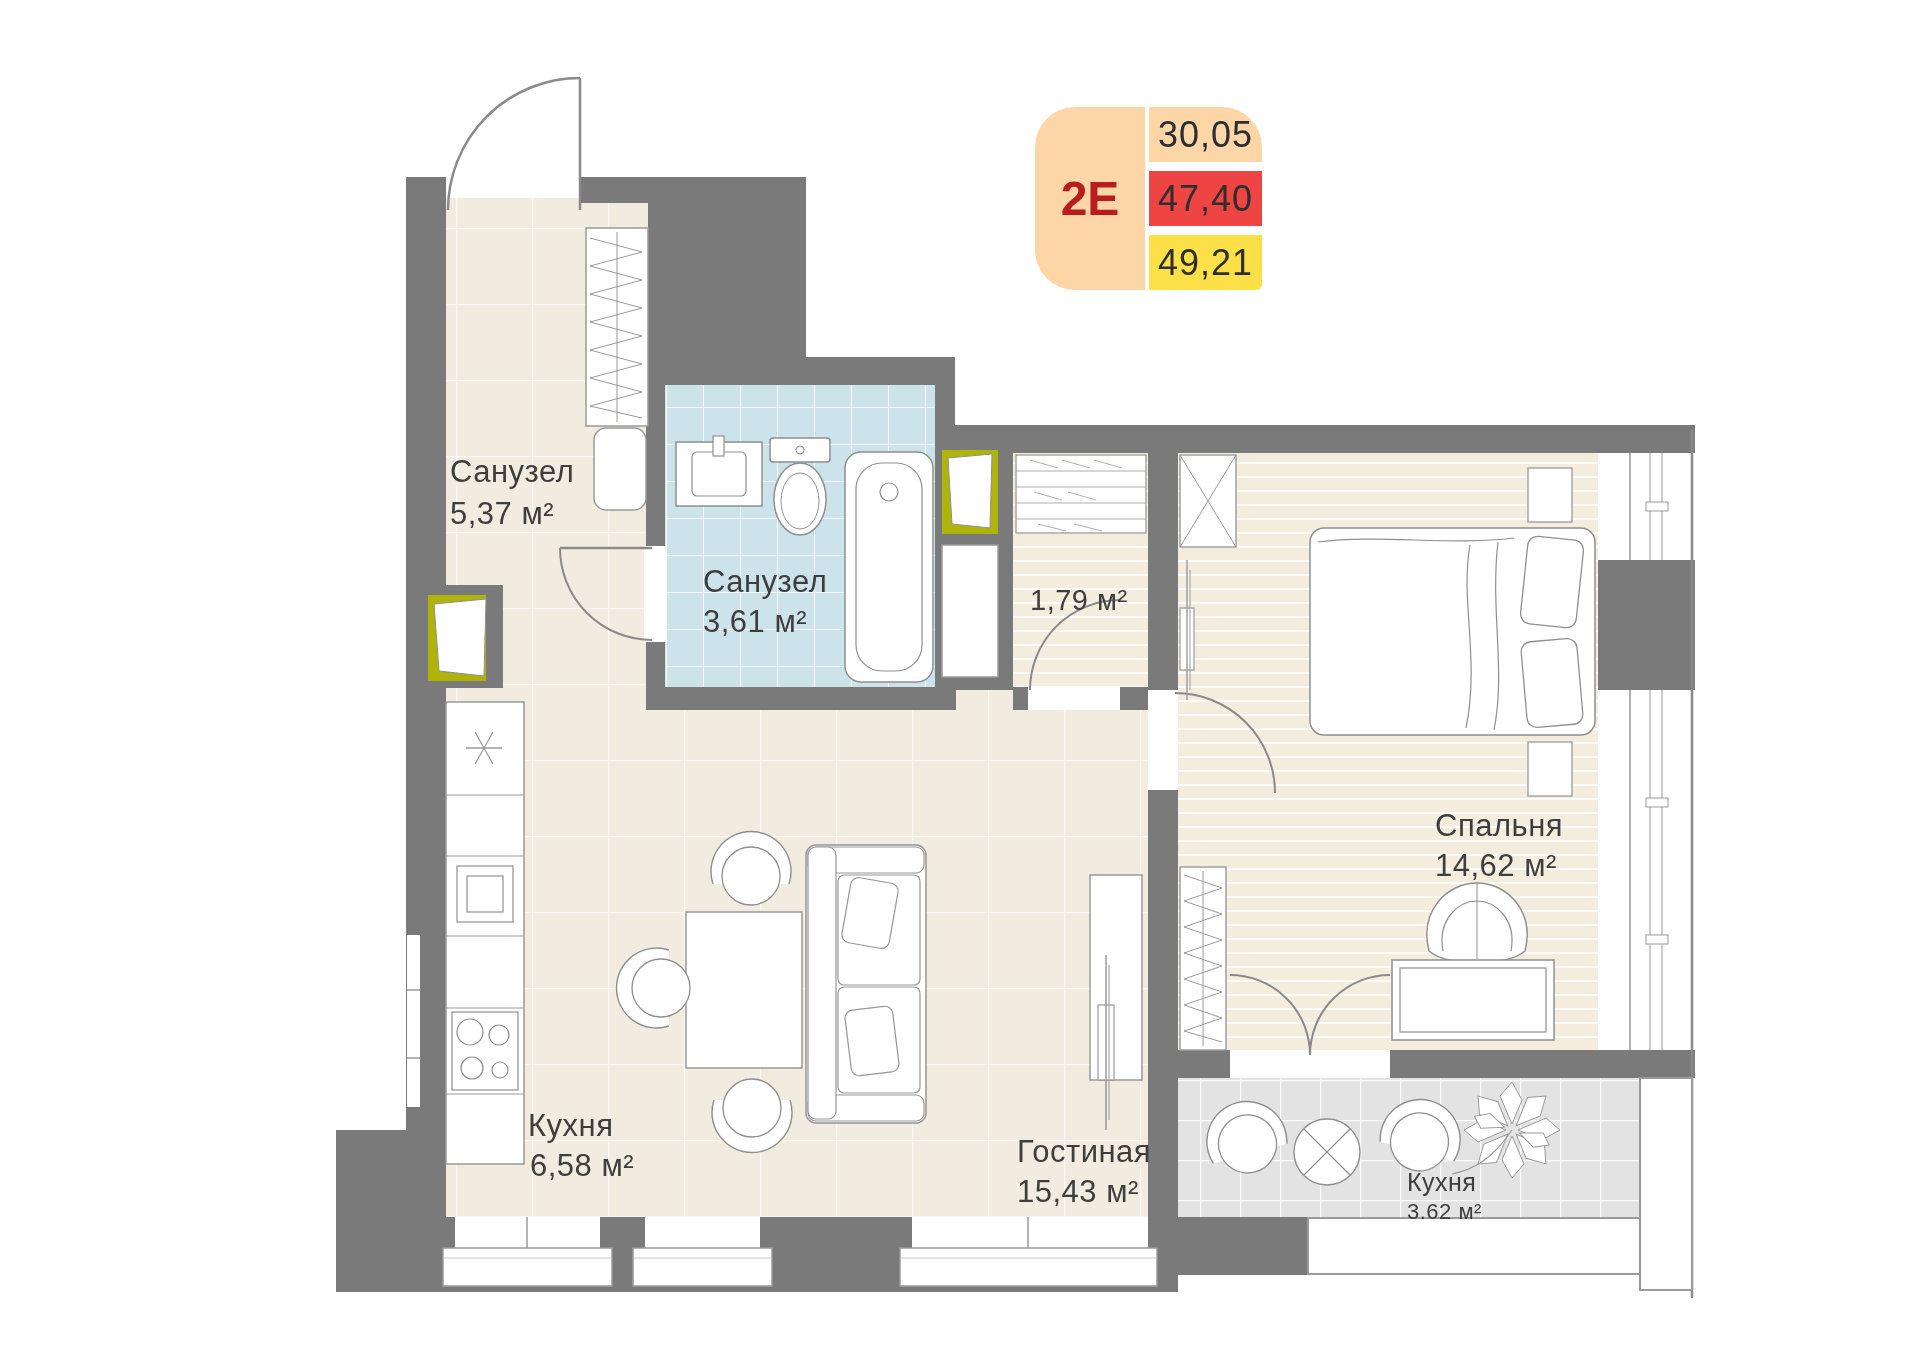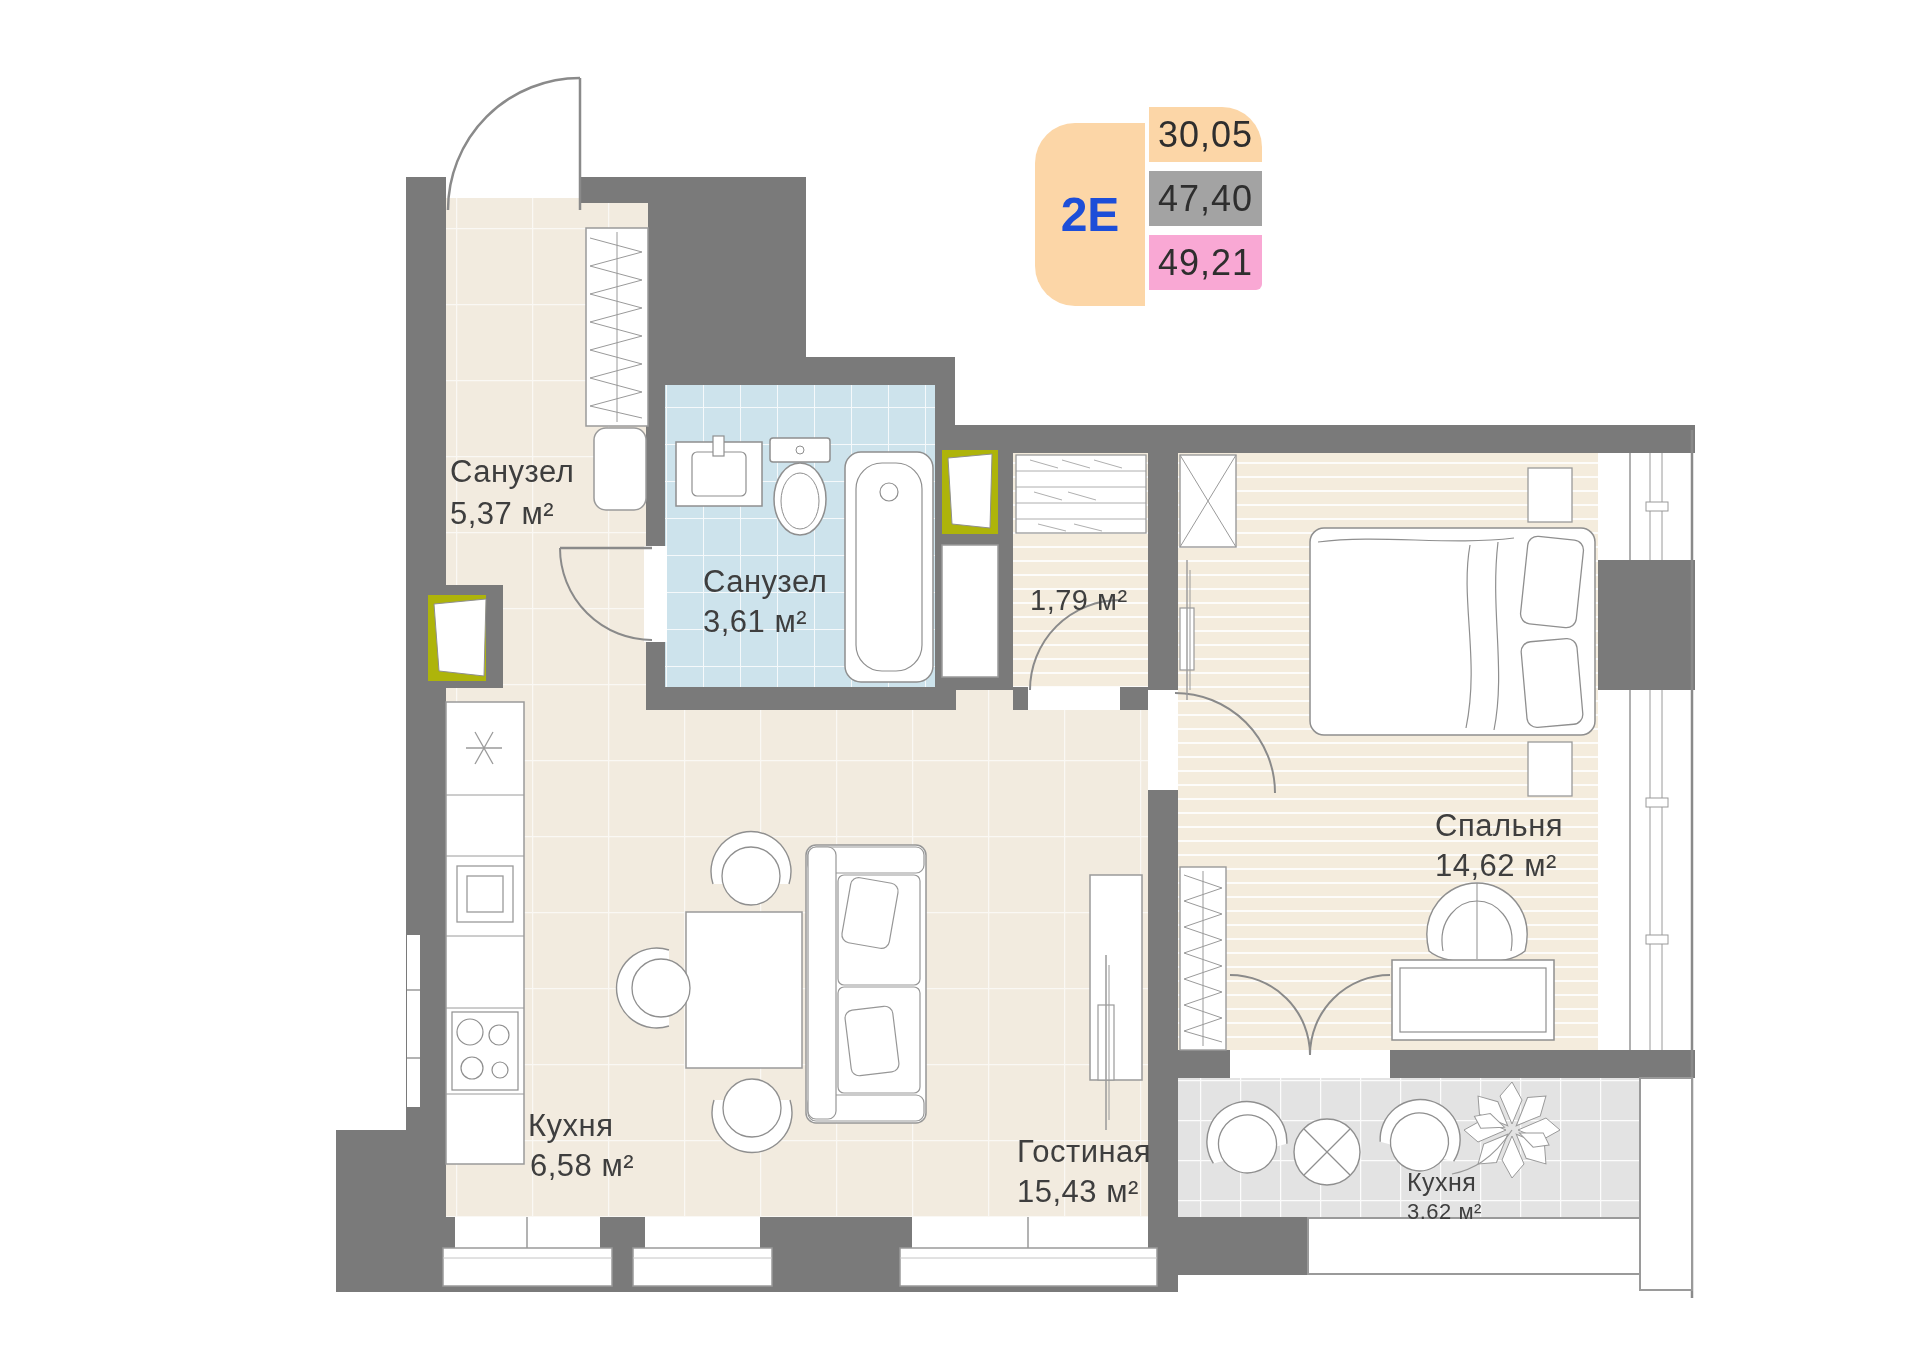--- a/index.html
+++ b/index.html
@@ -6,23 +6,23 @@
   #stage{position:relative;width:1920px;height:1357px;background:#fff;overflow:hidden;
          font-family:"Liberation Sans", sans-serif;}
   #plan-svg{position:absolute;left:0;top:0;width:1920px;height:1357px;}
   .room-label{position:absolute;color:#3e3e3e;letter-spacing:0.5px;font-weight:400;
               font-size:31px;line-height:1;white-space:nowrap;}
   .room-label.small{font-size:25px;}
   .room-label.smaller{font-size:22px;}
   .room-label.mid{font-size:29px;}
   
   #unit-card{position:absolute;left:1035px;top:107px;width:227px;height:183px;}
-  #card-type{position:absolute;left:0;top:16px;width:110px;height:183px;
+  #card-type{position:absolute;left:0;top:0;width:110px;height:183px;
              border-radius:40px 0 0 40px;display:flex;align-items:center;justify-content:center;
-             font-size:48px;font-weight:700;color:#1d4ed8;}
+             font-size:48px;font-weight:700;color:#b91c1c;}
   #card-rows{position:absolute;left:114px;top:0;width:113px;height:183px;
              display:flex;flex-direction:column;justify-content:space-between;}
   .card-row{height:55px;display:flex;align-items:center;justify-content:center;
             font-size:36px;font-weight:300;color:#2e2e2e;letter-spacing:1px;}
   .card-row.r1{border-radius:0 40px 0 0;}
   .card-row.r3{border-radius:0 0 6px 0;}
 </style>
 </head>
 <body>
 
@@ -376,18 +376,18 @@
   <div class="room-label" style="left:1435px;top:810px;">Спальня</div>
   <div class="room-label" style="left:1435px;top:850px;">14,62 м²</div>
 
   <div class="room-label small" style="left:1407px;top:1170px;">Кухня</div>
   <div class="room-label smaller" style="left:1407px;top:1201px;">3.62 м²</div>
 
   <div id="unit-card">
     <div id="card-type" style="background:#fcd6a7;">2E</div>
     <div id="card-rows">
       <div class="card-row r1" style="background:#fcd6a7;">30,05</div>
-      <div class="card-row r2" style="background:#a3a3a3;">47,40</div>
-      <div class="card-row r3" style="background:#f9a8d4;">49,21</div>
+      <div class="card-row r2" style="background:#ef4444;">47,40</div>
+      <div class="card-row r3" style="background:#fde047;">49,21</div>
     </div>
   </div>
 
 </div>
 
 </body></html>

